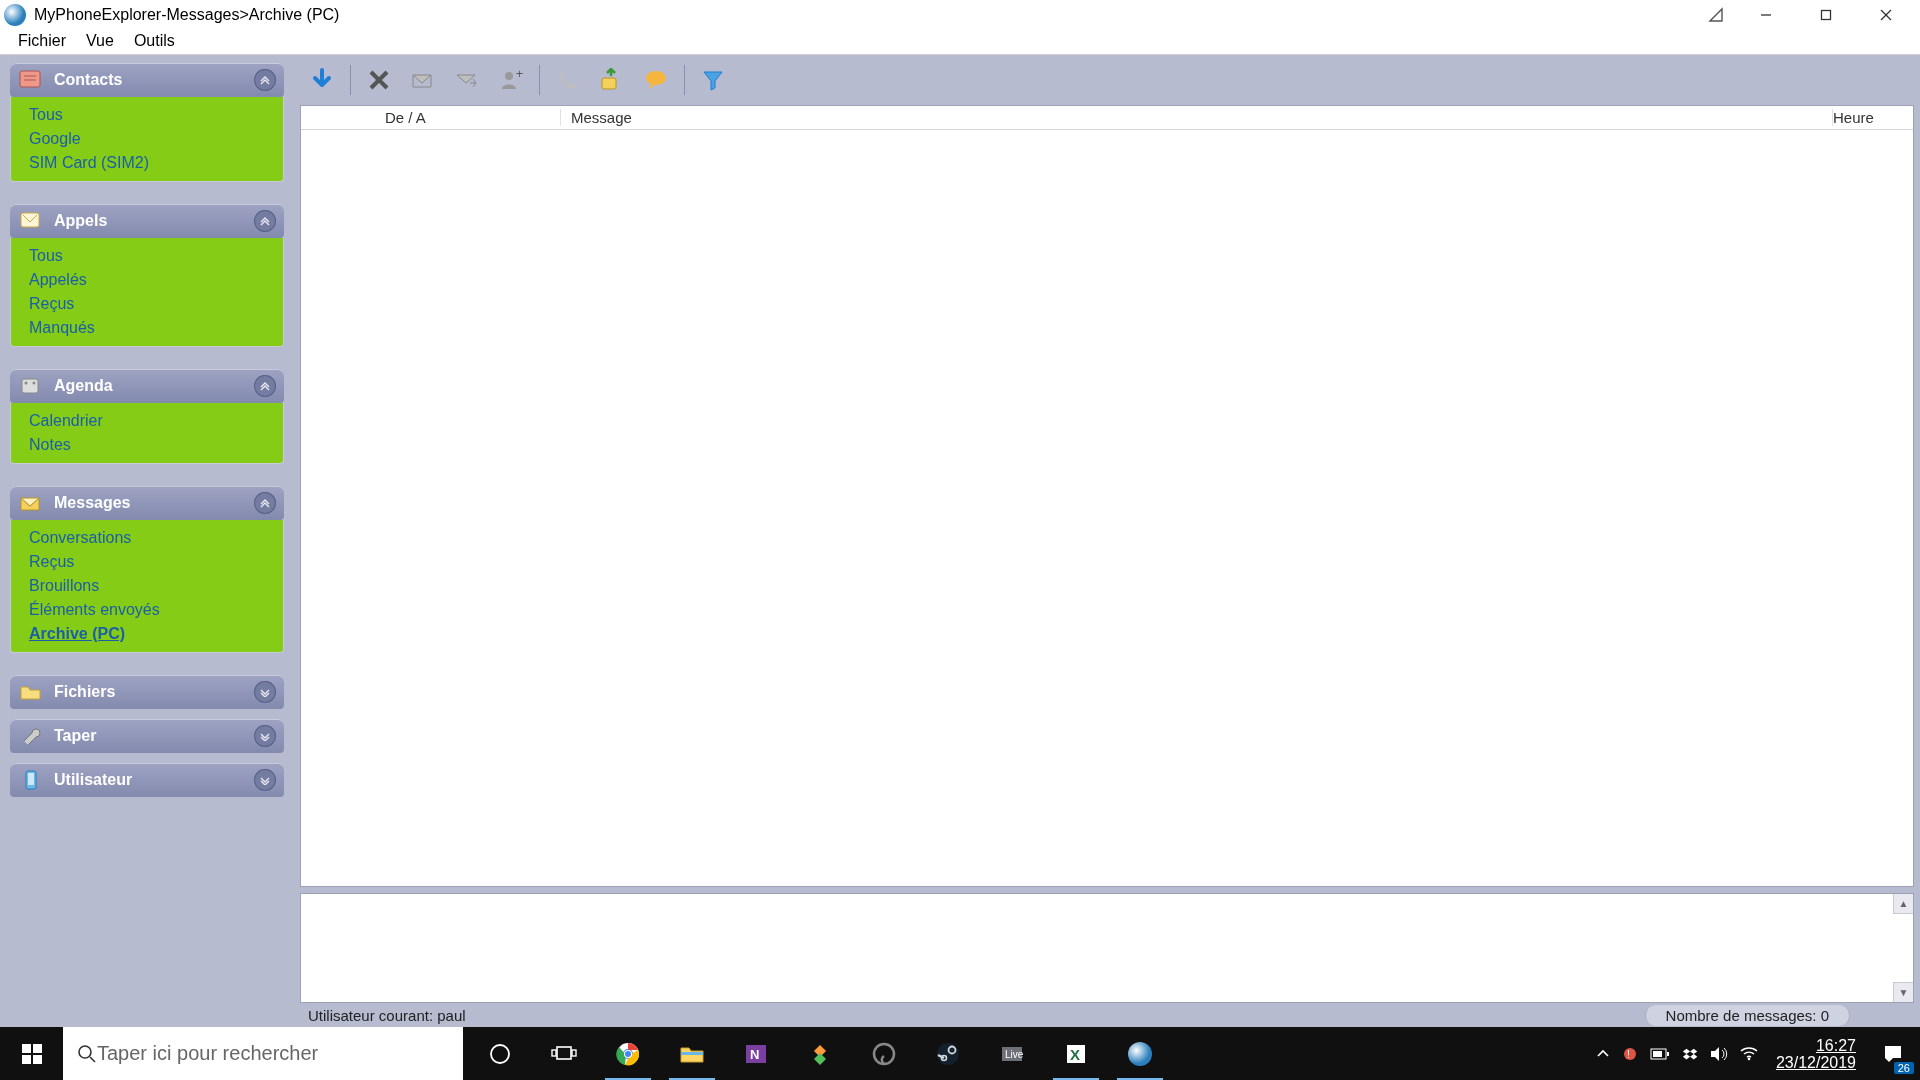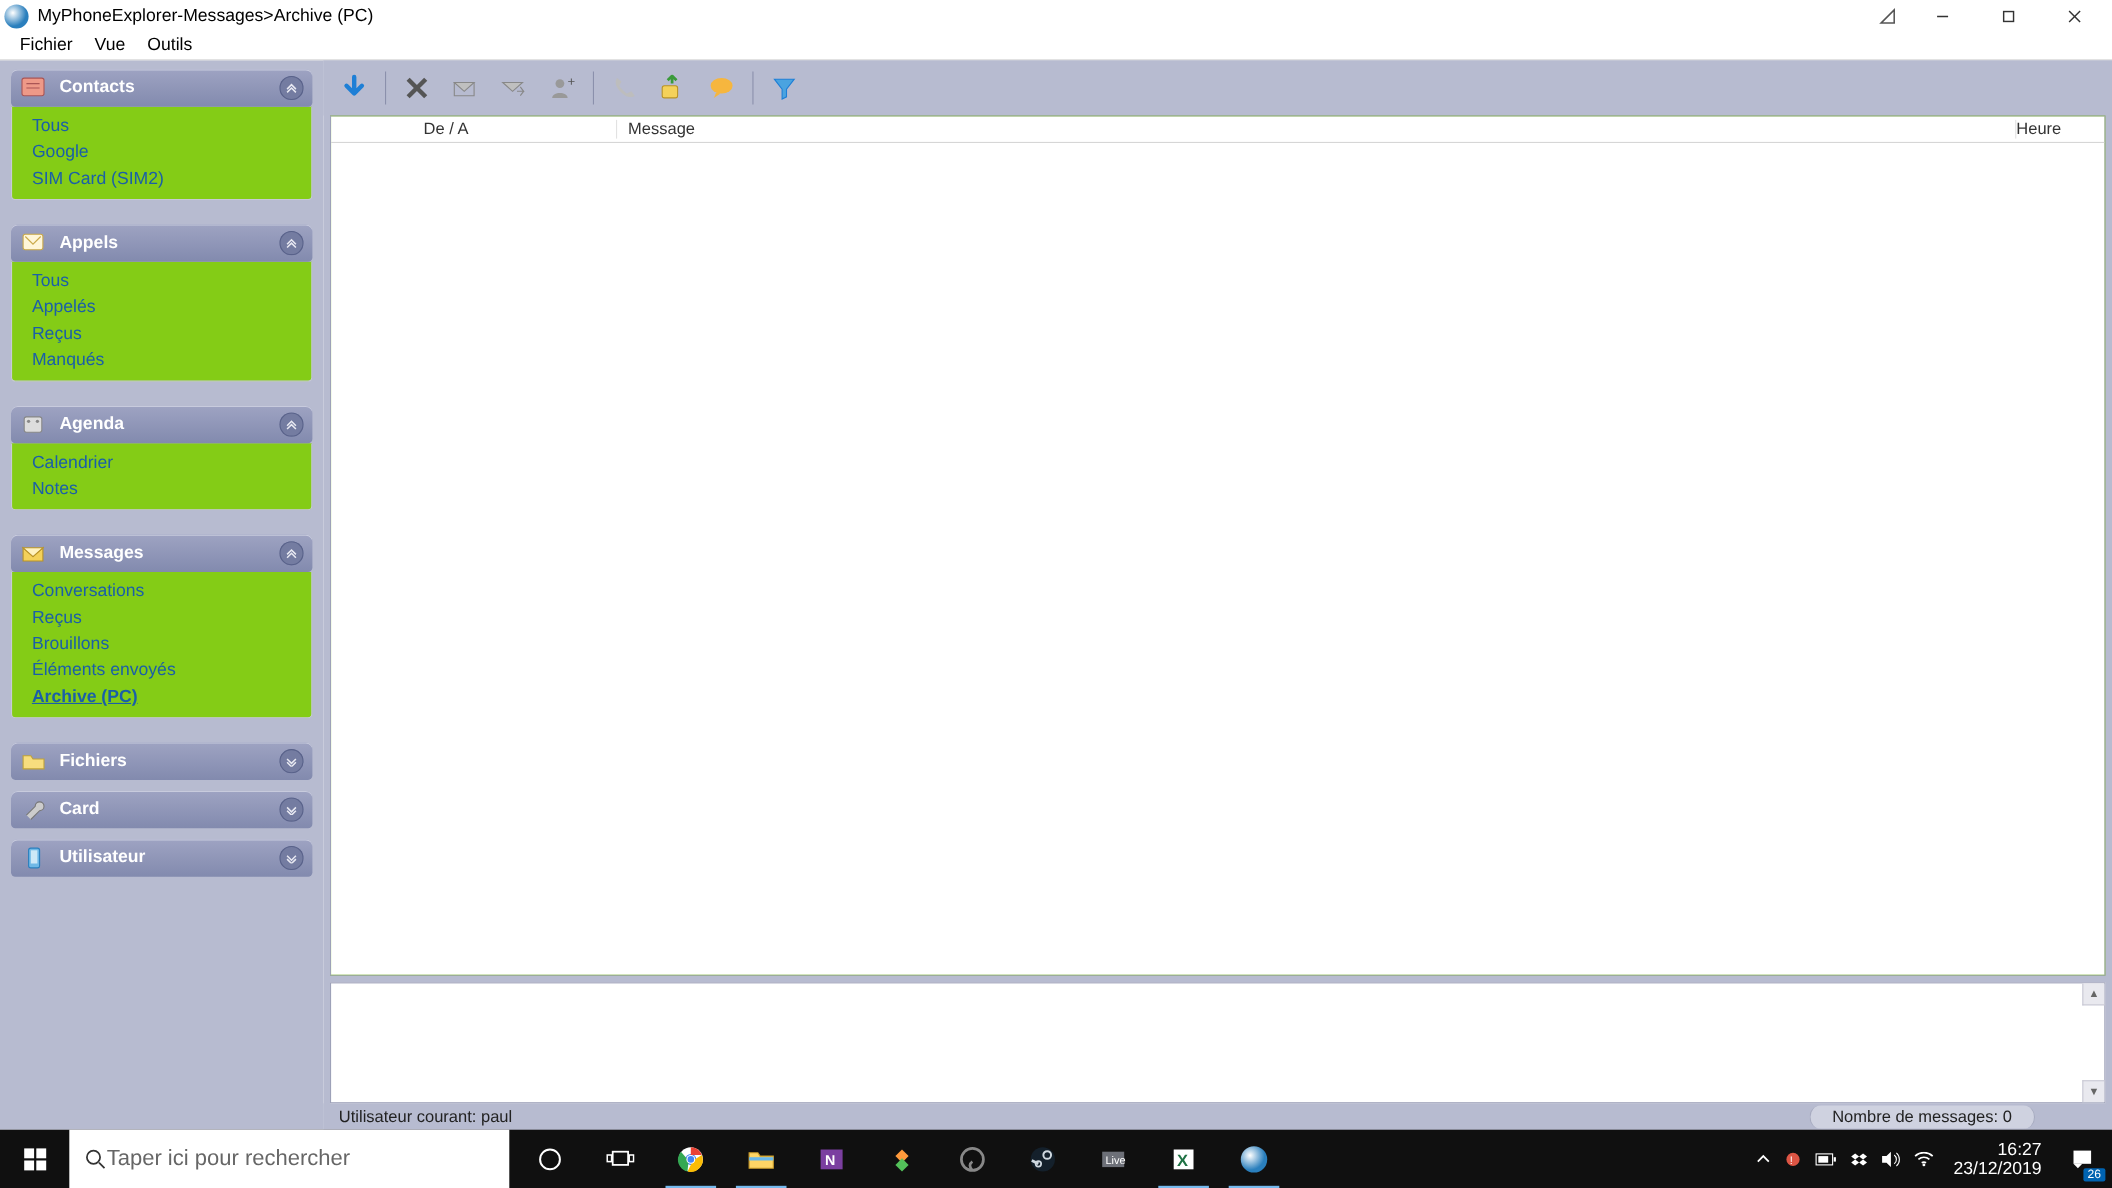--- a/index.html
+++ b/index.html
@@ -65,21 +65,21 @@
 .taskbar { height: 53px; background: #101010; display: flex; align-items: center; color: #fff; }
 .taskbar .start { width: 63px; height: 100%; display:flex; align-items:center; justify-content:center; }
 .taskbar .search { flex: 0 0 400px; height: 100%; background: #fff; display: flex; align-items: center; padding: 0 14px; color: #666; font-size: 20px; }
 .taskbar .search .mag { color:#333; }
 .taskbar .tray, .taskbar .pinned { display: flex; align-items: center; height: 100%; }
 .taskbar .pinned { margin-left: 6px; gap: 2px; }
 .taskbar .pin { width: 62px; height: 100%; display:flex; align-items:center; justify-content:center; position:relative; }
 .taskbar .pin.active::after { content:""; position:absolute; bottom:0; left:8px; right:8px; height:2.5px; background:#76b9ed; }
 .taskbar .spacer { flex:1; }
 .taskbar .tray { gap: 12px; padding: 0 8px; font-size: 17px; }
-.taskbar .clock { text-align: right; font-size: 16px; line-height: 17px; padding: 0 10px; }
+.taskbar .clock { text-align: right; font-size: 16px; line-height: 17px; padding: 0 10px; text-decoration: underline; }
 .taskbar .notif { width: 54px; height:100%; display:flex; align-items:center; justify-content:center; position:relative; }
 .taskbar .notif .badge { position:absolute; bottom:6px; right:6px; background:#0063b1; font-size:11px; padding:0 4px; border-radius:2px; }
 
 svg { display:block; }
 </style>
 </head>
 <body>
 
 <div class="titlebar">
   <div class="app-icon"></div>
@@ -235,21 +235,21 @@
       </div>
     </div>
 
     <div class="panel" style="margin-top:-12px;">
       <div class="panel-header">
         <span class="hicon">
           <svg width="26" height="22" viewBox="0 0 26 22">
               <path d="M6 16 L14 8 A4 4 0 1 1 18 12 L10 20" fill="#ccc" stroke="#777"></path>
             </svg>
         </span>
-        <span>Card</span>
+        <span>Taper</span>
         <span class="chev">
           <svg width="10" height="10" viewBox="0 0 10 10">
               <path d="M1 3 L5 7 L9 3" fill="none" stroke="#e8e9f2" stroke-width="1.4"></path>
               <path d="M1 6 L5 10 L9 6" fill="none" stroke="#e8e9f2" stroke-width="1.4"></path>
             </svg>
         </span>
       </div>
     </div>
 
     <div class="panel" style="margin-top:-12px;">

